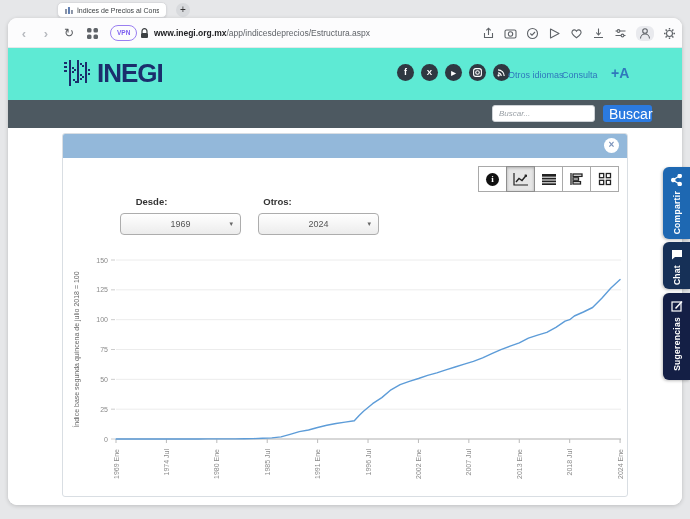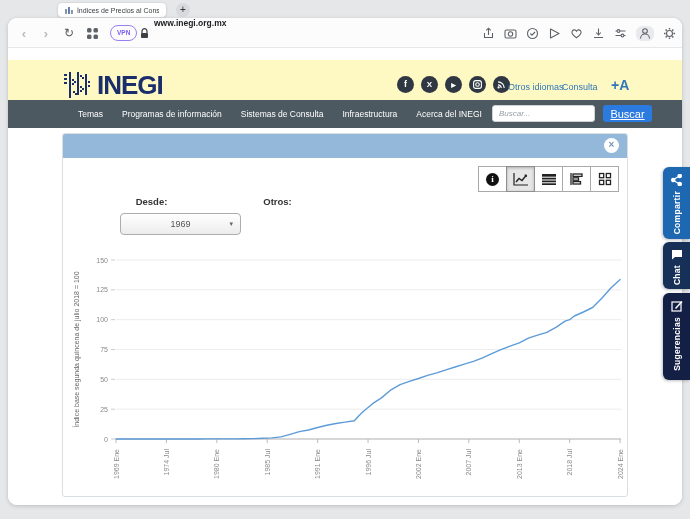--- a/index.html
+++ b/index.html
@@ -30,50 +30,50 @@
     position:absolute;left:0;top:0;width:100%;height:30px;background:#fcfcfd;
     border-bottom:1px solid #e6e7e9;box-sizing:border-box;
   }
   .tb-ic{position:absolute;top:0;height:30px;display:flex;align-items:center;justify-content:center;cursor:pointer;color:#5f6368;}
   .chev{font-size:13px;color:#b7babf;font-weight:700;}
   .reload{font-size:12px;color:#55585c;}
   .vpn{
     position:absolute;left:102px;top:7px;height:14px;padding:0 6px;border:1px solid #9a7ff0;
     border-radius:8px;font-size:6.5px;font-weight:700;color:#7a5cf0;line-height:13px;cursor:pointer;
   }
-  .urlbox{position:absolute;left:146px;top:0;height:30px;display:flex;font-size:8.5px;color:#202124;cursor:text;}
+  .urlbox{position:absolute;left:146px;top:0;height:30px;display:flex;align-items:center;font-size:8.5px;color:#202124;cursor:text;}
   .urlbox .dom{font-weight:700;}
   .urlbox .path{color:#5f6368;}
   .tb-right{position:absolute;right:6px;top:0;height:30px;display:flex;align-items:center;gap:9px;}
   .tb-right svg{display:block;cursor:pointer;}
   .profile-pill{background:#e9eaee;border-radius:6px;padding:1px 3px;}
   
   .viewport{position:absolute;left:0;top:30px;width:674px;height:457px;background:#fff;}
-  .siteheader{position:absolute;left:0;top:12px;width:100%;height:52px;background:#fef9c3;}
+  .siteheader{position:absolute;left:0;top:0;width:100%;height:52px;background:#5eead4;}
   .logo{position:absolute;left:55px;top:11px;display:flex;align-items:center;gap:4px;cursor:pointer;}
   .logo-text{font-size:26px;font-weight:800;color:#1b2e6c;letter-spacing:-1px;line-height:26px;}
   .social{position:absolute;left:389px;top:16px;display:flex;gap:7px;}
   .soc{
     width:17px;height:17px;border-radius:50%;background:#2f3842;color:#fff;
     display:flex;align-items:center;justify-content:center;cursor:pointer;
   }
   .soc .g{font-size:9px;font-weight:700;line-height:1;}
   .hlink{position:absolute;top:22px;font-size:9px;color:#2f77bc;cursor:pointer;white-space:nowrap;}
   .fontsize{position:absolute;left:603px;top:17px;font-size:14px;font-weight:700;color:#2f77bc;cursor:pointer;}
   .navbar{position:absolute;left:0;top:52px;width:100%;height:28px;background:#4d5961;}
   .nav-items{position:absolute;left:70px;top:0;height:28px;display:flex;align-items:center;gap:19px;}
   .nav-item{font-size:8.5px;color:#fff;white-space:nowrap;cursor:pointer;}
   .search-input{
     position:absolute;left:484px;top:5px;width:103px;height:17px;border:1px solid #cfd3d7;border-radius:3px;
     font-size:8px;padding:0 6px;box-sizing:border-box;font-family:"Liberation Sans",sans-serif;color:#333;font-style:italic;
   }
   .search-input::placeholder{color:#9aa0a6;}
   .search-btn{
     position:absolute;left:595px;top:5px;width:49px;height:17px;background:#2b7ae0;border:none;border-radius:3px;
-    color:#fff;font-size:11px;cursor:pointer;font-family:"Liberation Sans",sans-serif;text-decoration:underline;
+    color:#fff;font-size:14px;cursor:pointer;font-family:"Liberation Sans",sans-serif;
   }
   
   .panel{
     position:absolute;left:54px;top:85px;width:566px;height:364px;background:#fff;
     border:1px solid #d9dee3;border-radius:3px;box-sizing:border-box;
   }
   .panel-header{
     position:absolute;left:0;top:0;width:100%;height:24px;background:#93b8da;border-radius:2px 2px 0 0;
     display:flex;align-items:center;box-sizing:border-box;padding:0 10px;
   }
@@ -143,20 +143,21 @@
     </span>
     <span class="vpn">VPN</span>
     <span class="tb-ic" style="left:129px;width:14px;">
       <svg width="9" height="11" viewBox="0 0 9 11">
           <path d="M2 5 V3.2 a2.5 2.5 0 0 1 5 0 V5" fill="none" stroke="#3c4043" stroke-width="1.2"></path>
           <rect x="1" y="5" width="7" height="5" rx="1" fill="#3c4043"></rect>
         </svg>
     </span>
     <div class="urlbox">
       <span class="dom">www.inegi.org.mx</span>
+        <span class="path">/app/indicesdeprecios/Estructura.aspx</span>
     </div>
     <div class="tb-right">
       <svg width="13" height="13" viewBox="0 0 13 13">
           <g fill="none" stroke="#5f6368" stroke-width="1.1">
             <path d="M2.5 6 v4.5 h8 V6"></path>
             <path d="M6.5 8 V1.5"></path>
             <path d="M4.3 3.4 L6.5 1.2 L8.7 3.4"></path>
           </g>
         </svg>
       <svg width="13" height="13" viewBox="0 0 13 13">
@@ -270,27 +271,20 @@
             </svg>
         </span>
       </div>
 
       <span class="hlink" style="left:500px;">Otros idiomas</span>
       <span class="hlink" style="left:554px;">Consulta</span>
       <span class="fontsize">+A</span>
     </div>
 
     <div class="navbar">
-      <div class="nav-items">
-        <span class="nav-item">Temas</span>
-        <span class="nav-item">Programas de información</span>
-        <span class="nav-item">Sistemas de Consulta</span>
-        <span class="nav-item">Infraestructura</span>
-        <span class="nav-item">Acerca del INEGI</span>
-      </div>
       <input class="search-input" type="text" placeholder="Buscar..." style="">
       <button class="search-btn">Buscar</button>
     </div>
 
     <div class="panel">
       <div class="panel-header">
         <span class="panel-title">Precios al Consumidor (INPC)</span>
         <span class="panel-close">×</span>
       </div>
 
@@ -337,20 +331,24 @@
               </g>
             </svg>
         </button>
       </div>
 
       <span class="filter-label" style="left:28px;">Desde:</span>
       <span class="filter-label" style="left:154px;">Otros:</span>
 
       <div class="sel-wrap" style="left:16px;">
         <select><option selected="">1969</option></select>
+        <span class="sel-chev">▾</span>
+      </div>
+      <div class="sel-wrap" style="left:154px;">
+        <select><option selected="">2024</option></select>
         <span class="sel-chev">▾</span>
       </div>
 
       <svg id="chart-svg" width="554" height="250">
           <line x1="47" y1="195" x2="552" y2="195" stroke="#ececec" stroke-width="1"></line>
           <line x1="42" y1="195" x2="46" y2="195" stroke="#cccccc" stroke-width="1"></line>
           <text x="39" y="197.5" text-anchor="end">0</text>
           <line x1="47" y1="165.16666666666669" x2="552" y2="165.16666666666669" stroke="#ececec" stroke-width="1"></line>
           <line x1="42" y1="165.16666666666669" x2="46" y2="165.16666666666669" stroke="#cccccc" stroke-width="1"></line>
           <text x="39" y="167.66666666666669" text-anchor="end">25</text>

